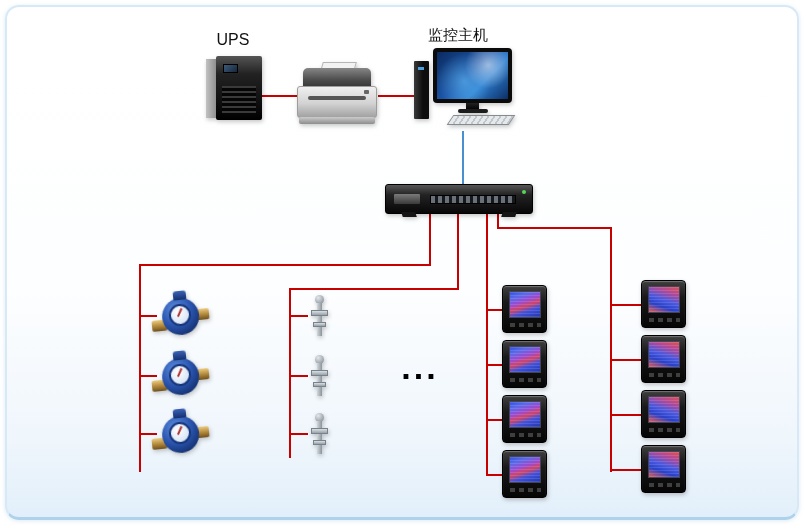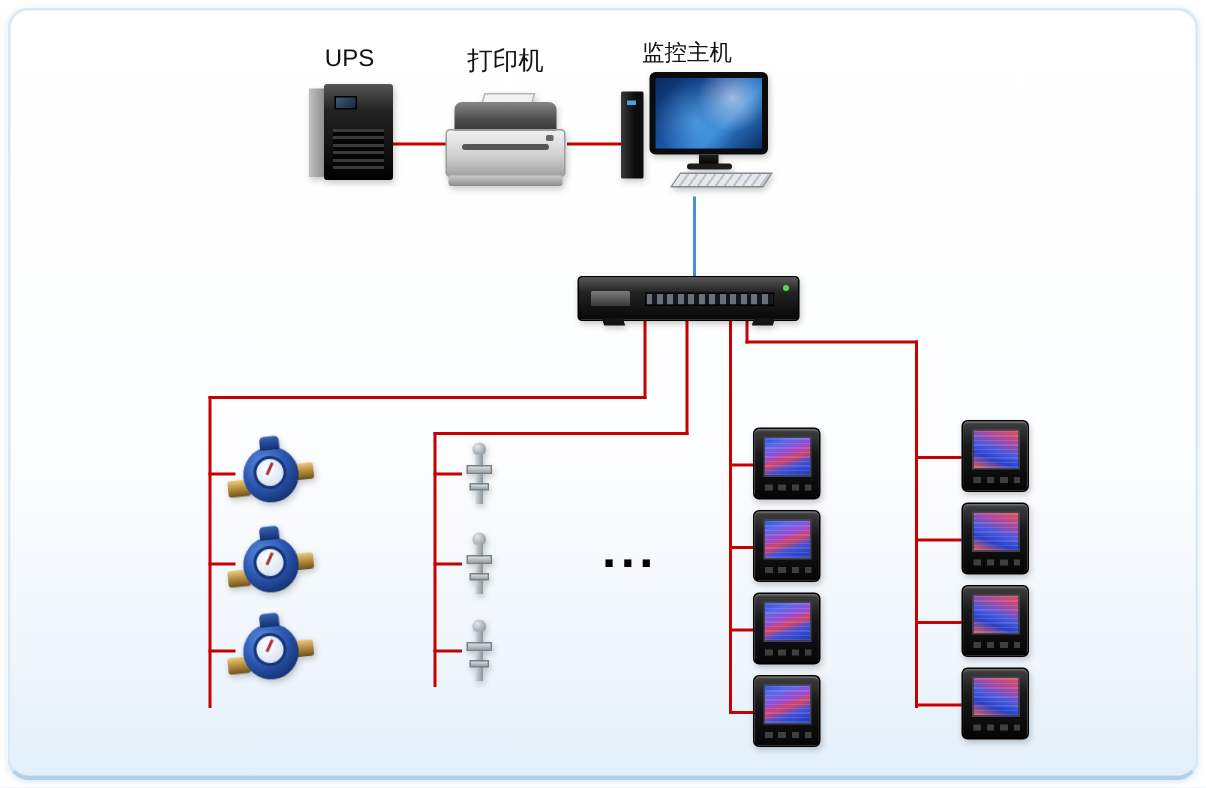--- a/index.html
+++ b/index.html
@@ -106,21 +106,20 @@
   .pm-btns{position:absolute;left:7px;bottom:5px;width:31px;height:4px;
     background:repeating-linear-gradient(90deg,#3f3f3f 0 5px,transparent 5px 9px)}
 </style>
 </head>
 <body>
 
 <div class="stage">
   <div class="card"></div>
 
   <div class="lbl lbl-ups">UPS</div>
-  <div class="lbl lbl-printer">打印机</div>
   <div class="lbl lbl-host">监控主机</div>
   <div class="ellipsis">...</div>
 
   <div class="hline" style="left:261px;top:95px;width:38px"></div>
   <div class="hline" style="left:378px;top:95px;width:40px"></div>
   <div class="vline blue" style="left:462px;top:131px;height:53px"></div>
 
   <div class="vline" style="left:429px;top:214px;height:52px"></div>
   <div class="hline" style="left:139px;top:264px;width:292px"></div>
   <div class="vline" style="left:139px;top:264px;height:208px"></div>

